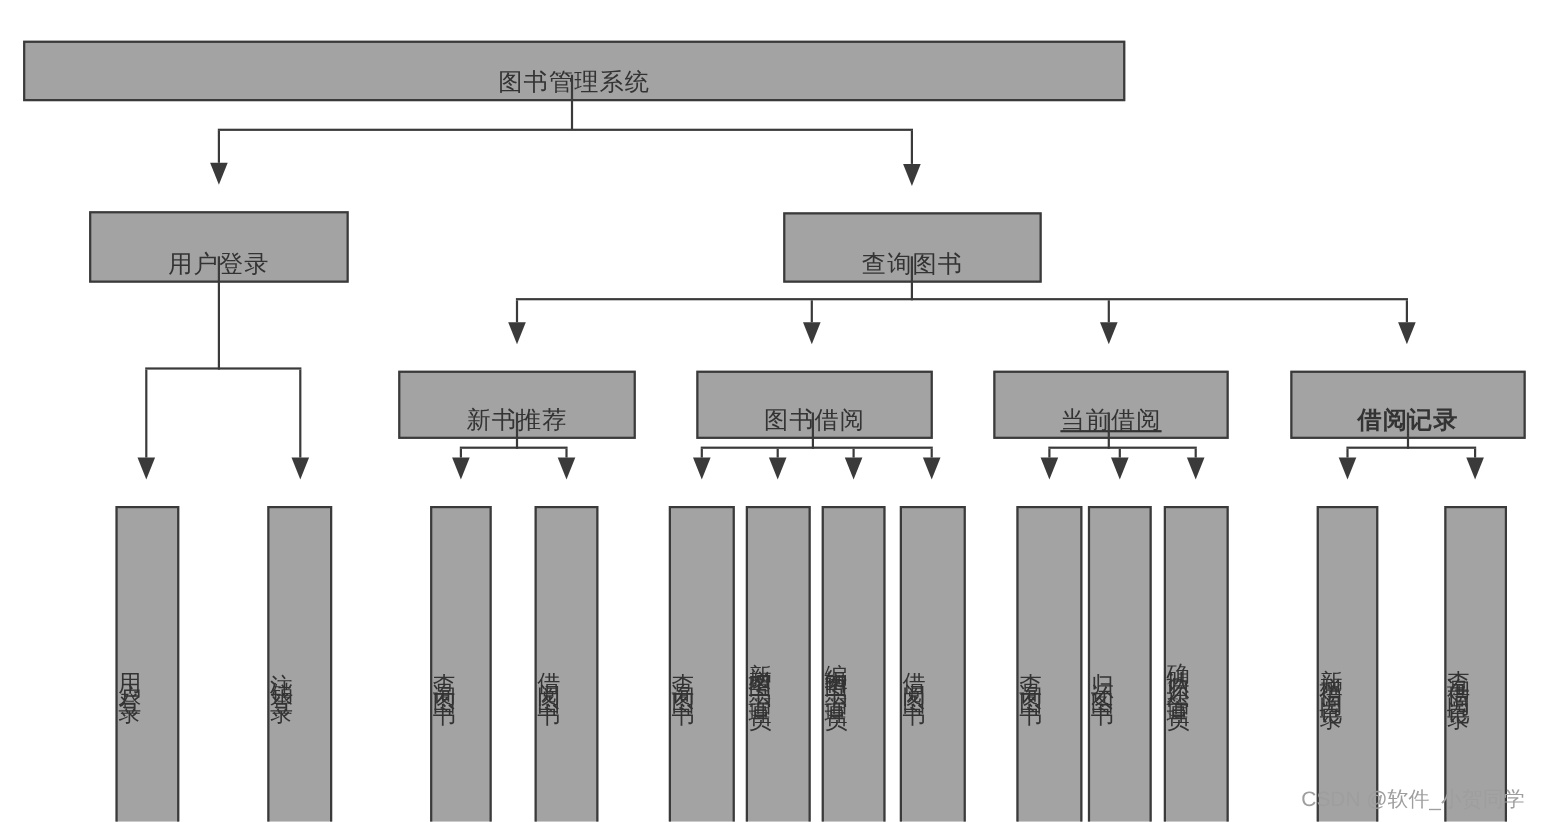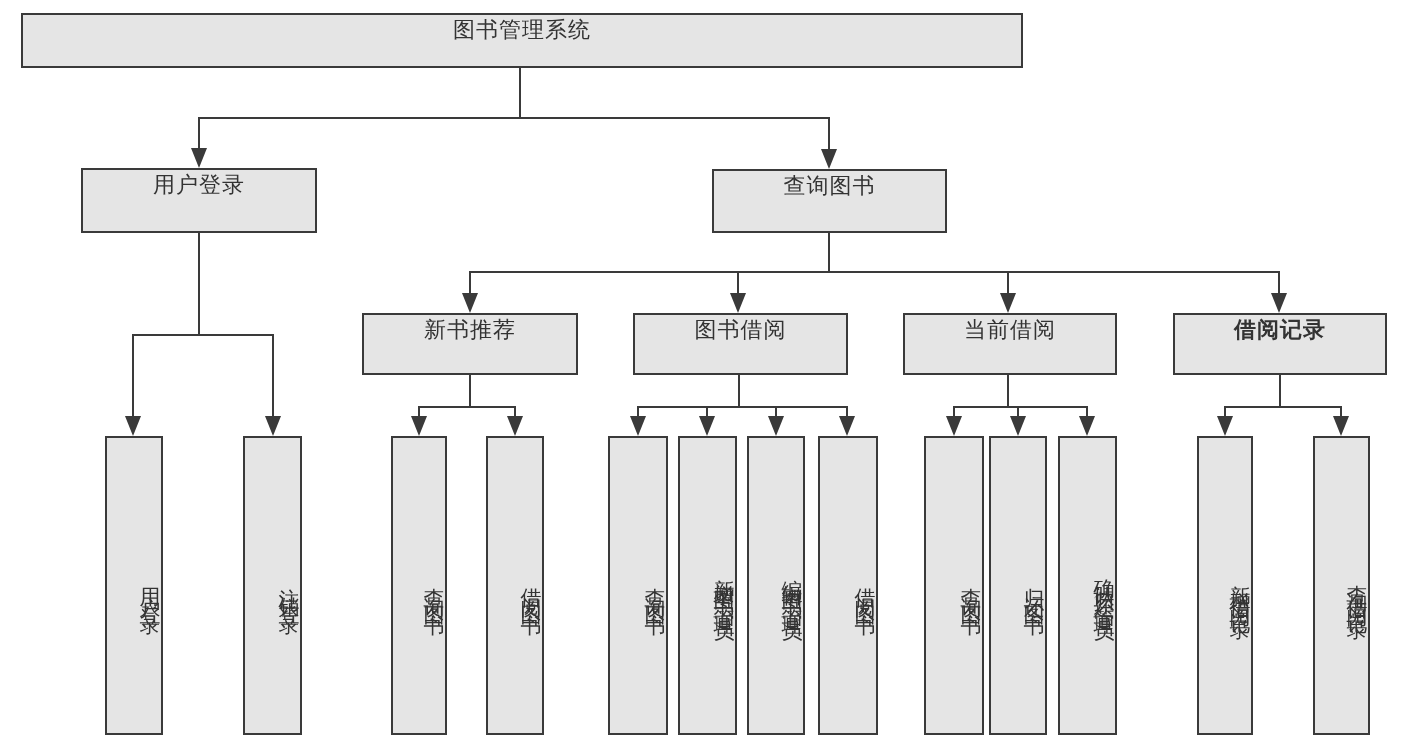--- a/index.html
+++ b/index.html
@@ -7,28 +7,29 @@
     position: relative;
     width: 1405px;
     height: 747px;
     background: #ffffff;
     font-family: "Liberation Sans", "DejaVu Sans", sans-serif;
     overflow: hidden;
   }
   .box {
     position: absolute;
     border: 2px solid #3a3a3a;
-    background: #e5e5e5;
+    background: #a3a3a3;
     display: flex;
-    align-items: flex-start;
+    align-items: flex-end;
     justify-content: center;
     color: #333333;
     font-size: 22px;
     letter-spacing: 1px;
     box-sizing: border-box;
+    margin-top: 24px;
   }
   .leaf {
     writing-mode: vertical-rl;
     text-orientation: mixed;
     font-size: 21px;
     letter-spacing: 9px;
     line-height: 1;
     padding-top: 6px;
   }
   .hline, .vline { position: absolute; background: #3a3a3a; }
@@ -94,21 +95,21 @@
   <div class="arrow-down" style="left:1000px; top:293px;"></div>
   <div class="vline" style="left:1278px; top:273px; height:20px;"></div>
   <div class="arrow-down" style="left:1271px; top:293px;"></div>
 
   <div class="box" style="left:633px; top:313px; width:215px; height:62px;">
     <span>图书借阅</span>
   </div>
   <div class="box" style="left:362px; top:313px; width:216px; height:62px;">
     <span>新书推荐</span>
   </div>
-  <div class="box" style="left:903px; top:313px; width:214px; height:62px;">
+  <div class="box" style="left:903px; top:313px; width:214px; height:62px;text-decoration:underline;">
     <span>当前借阅</span>
   </div>
   <div class="box" style="left:1173px; top:313px; width:214px; height:62px;font-weight:bold;">
     <span>借阅记录</span>
   </div>
 
   <div class="vline" style="left:469px; top:375px; height:33px;"></div>
   <div class="hline" style="left:418px; top:406px; width:98px;"></div>
   <div class="vline" style="left:418px; top:408px; height:8px;"></div>
   <div class="arrow-down" style="left:411px; top:416px;"></div>
@@ -175,14 +176,15 @@
   <div class="box leaf" style="left:1058px; top:436px; width:59px; height:299px; letter-spacing:6px;">
     <span>确认归还（管理员）</span>
   </div>
   <div class="box leaf" style="left:1197px; top:436px; width:56px; height:299px; letter-spacing:7px;">
     <span>新增借阅记录</span>
   </div>
   <div class="box leaf" style="left:1313px; top:436px; width:57px; height:299px; letter-spacing:7px;">
     <span>查询借阅记录</span>
   </div>
 
+  <div class="watermark">CSDN @软件_小贺同学</div>
 
 </div>
 
 </body></html>

